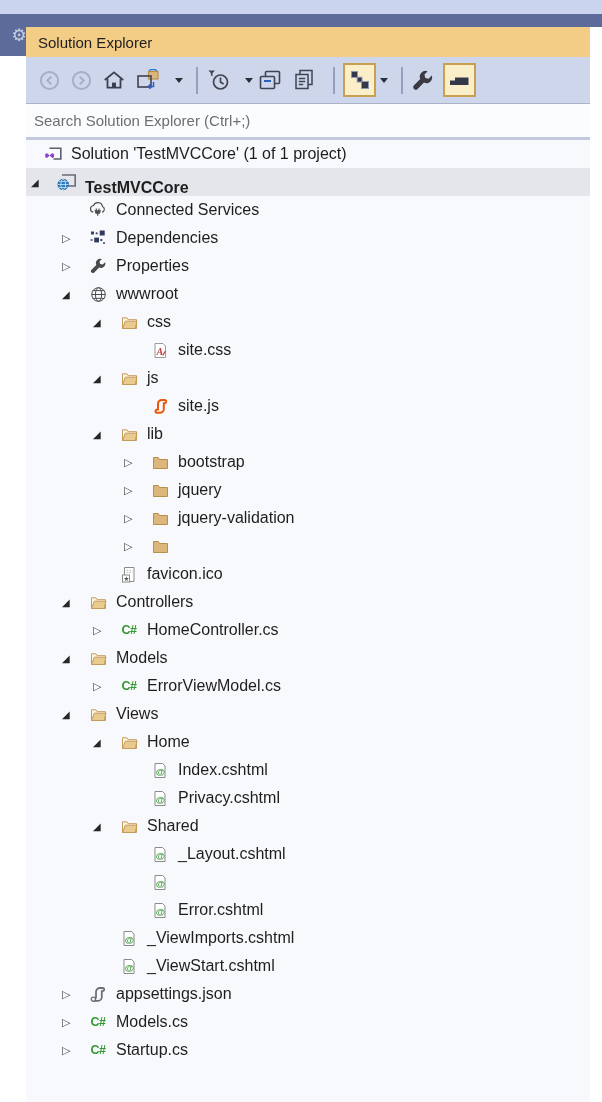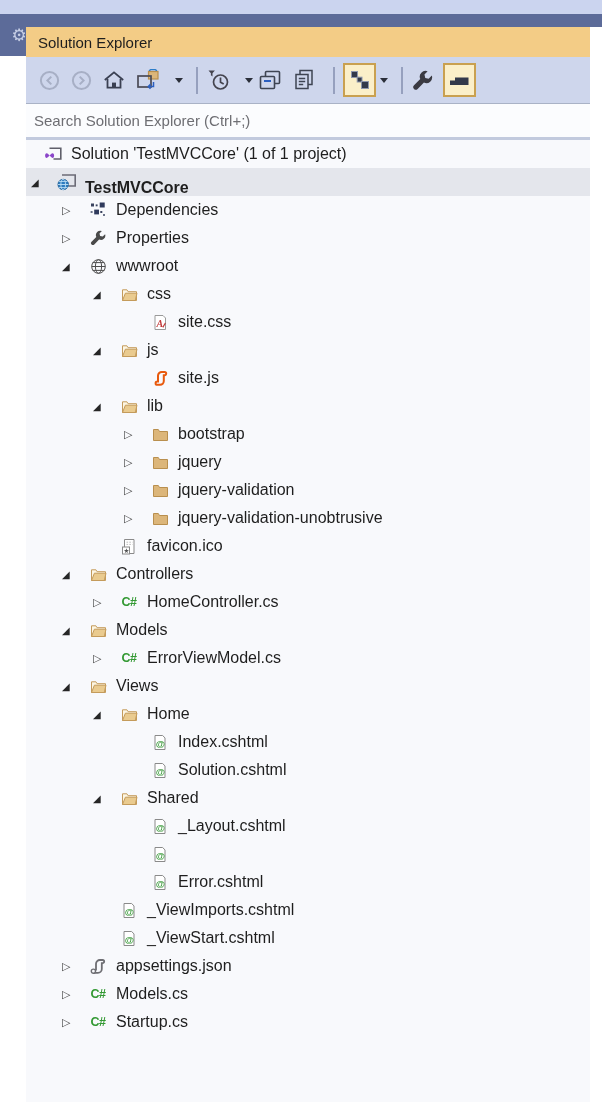--- a/index.html
+++ b/index.html
@@ -175,20 +175,32 @@
             <svg width="20" height="18" viewBox="0 0 20 18">
               <path d="M5 2 h13.2 v11 H11.5" fill="none" stroke="#6B6B76" stroke-width="1.6"></path>
               <circle cx="6.2" cy="11.5" r="5.2" fill="#2D7CC0" stroke="#1E5F96"></circle>
               <ellipse cx="6.2" cy="11.5" rx="2.3" ry="5.2" fill="none" stroke="#BEE0F5" stroke-width="0.9"></ellipse>
               <path d="M1 11.5 h10.4 M1.8 8.4 h8.8 M1.8 14.6 h8.8" stroke="#BEE0F5" stroke-width="0.9" fill="none"></path>
             </svg>
           </span>
           <span class="tlab bold">TestMVCCore</span>
         </div>
         <div class="trow" style="padding-left: 36px;">
+          <span class="arr col"></span>
+          <span class="tico">
+            <svg width="20" height="18" viewBox="0 0 20 18" fill="none" stroke="#4E4E4E" stroke-width="1.2">
+              <path d="M5.2 11.2 a3.4 3.4 0 0 1 .3 -6.7 4.7 4.7 0 0 1 9 1 3 3 0 0 1 -.5 5.7"></path>
+              <path d="M8.3 7.6 v2.2 M11 7.6 v2.2"></path>
+              <path d="M7.2 9.8 h5 l-.8 2.4 h-3.4 z" fill="#4E4E4E"></path>
+              <path d="M9.7 12.2 v2.6"></path>
+            </svg>
+          </span>
+          <span class="tlab">Connected Services</span>
+        </div>
+        <div class="trow" style="padding-left: 36px;">
           <span class="arr col">▷</span>
           <span class="tico">
             <svg width="17" height="16" viewBox="0 0 17 16">
               <rect x="1" y="1.5" width="3" height="3" fill="#39425E"></rect>
               <rect x="5.7" y="2.4" width="1.9" height="1.9" fill="#39425E"></rect>
               <rect x="9.7" y="0.5" width="5" height="5" fill="#2F3A5C"></rect>
               <rect x="0.6" y="9" width="2" height="2" fill="#6A7288"></rect>
               <rect x="4.2" y="7.6" width="4.8" height="4.8" fill="#2F3A5C"></rect>
               <rect x="10.3" y="9" width="2" height="2" fill="#39425E"></rect>
               <rect x="13" y="12" width="2" height="2" fill="#6A7288"></rect>
@@ -293,21 +305,20 @@
           </span>
           <span class="tlab">jquery-validation</span>
         </div>
         <div class="trow" style="padding-left: 98px;">
           <span class="arr col">▷</span>
           <span class="tico">
             <svg width="17" height="15" viewBox="0 0 17 15">
               <path d="M1.5 2.5 h4.8 l1.2 2 h8 v9 H1.5 z" fill="#DCB67A" stroke="#B98F4E"></path>
             </svg>
           </span>
-          <span class="tlab">jquery-validation-unobtrusive</span>
         </div>
         <div class="trow" style="padding-left: 67px;">
           <span class="arr col"></span>
           <span class="tico">
             <svg width="16" height="17" viewBox="0 0 16 17">
               <path d="M3.5 1.5 h9.5 v14 H3.5 z" fill="#fff" stroke="#8A8A8A"></path>
               <path d="M5.5 4.2 h6 M5.5 6.4 h6" stroke="#BDBDBD" stroke-dasharray="1.6 1.2"></path>
               <rect x="1.5" y="9" width="7" height="7" fill="#fff" stroke="#8A8A8A"></rect>
               <text x="2.6" y="14.8" font-size="6.5" fill="#555" font-family="DejaVu Sans,sans-serif">★</text>
             </svg>
@@ -379,21 +390,21 @@
           <span class="tlab">Index.cshtml</span>
         </div>
         <div class="trow" style="padding-left: 98px;">
           <span class="arr col"></span>
           <span class="tico">
             <svg width="16" height="17" viewBox="0 0 16 17">
               <path d="M3 1.5 h7.6 l2.4 2.4 v11.6 H3 z" fill="#fff" stroke="#8A8A8A"></path>
               <text x="3.8" y="12.6" font-size="9.5" font-weight="bold" fill="#3E9C3E" font-family="Liberation Sans,sans-serif">@</text>
             </svg>
           </span>
-          <span class="tlab">Solution.cshtml</span>
+          <span class="tlab">Privacy.cshtml</span>
         </div>
         <div class="trow" style="padding-left: 67px;">
           <span class="arr exp">◢</span>
           <span class="tico">
             <svg width="17" height="15" viewBox="0 0 17 15">
               <path d="M1.5 2.8 h4.4 l1.2 1.9 h8.4 v8.8 H1.5 z" fill="#FDF6E3" stroke="#C49B5B"></path>
               <path d="M4.4 6.2 h11.6 l-1.8 7.3 H1.5 z" fill="#EACB8F" stroke="#C49B5B"></path>
             </svg>
           </span>
           <span class="tlab">Shared</span>

